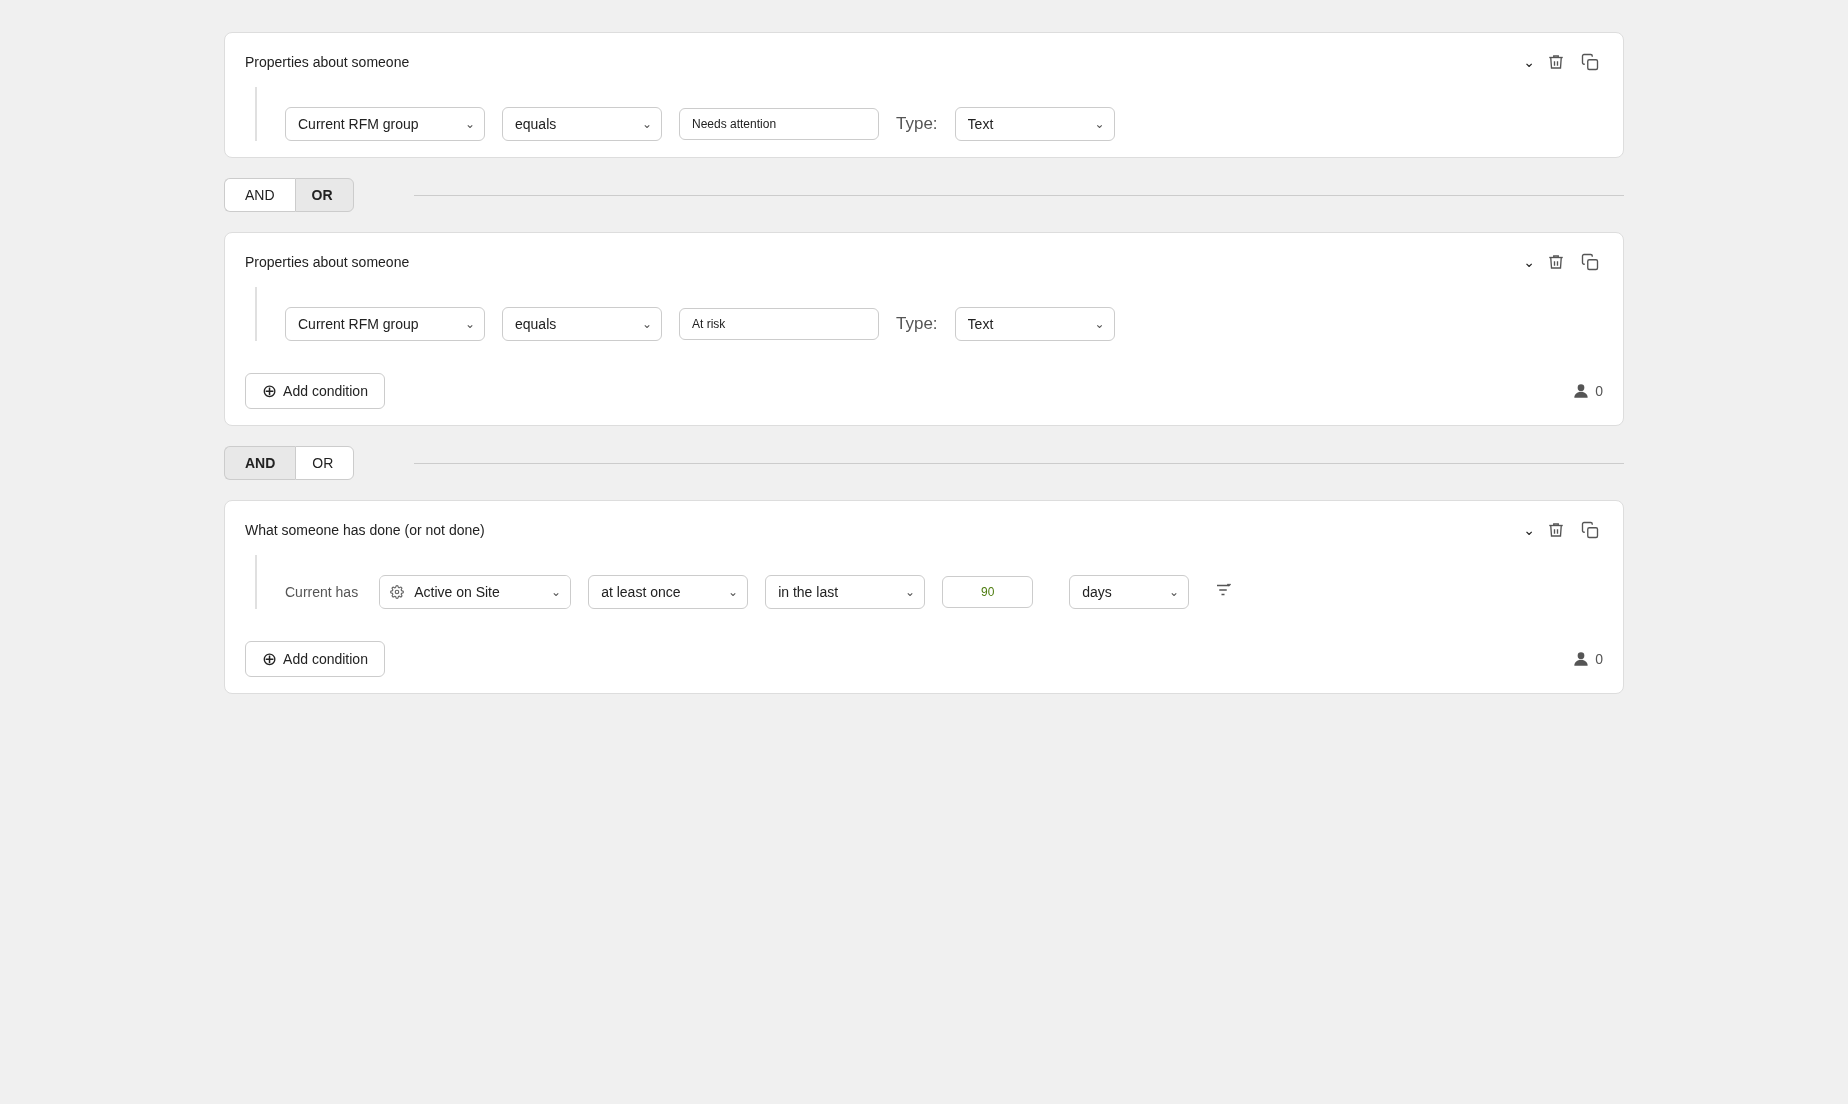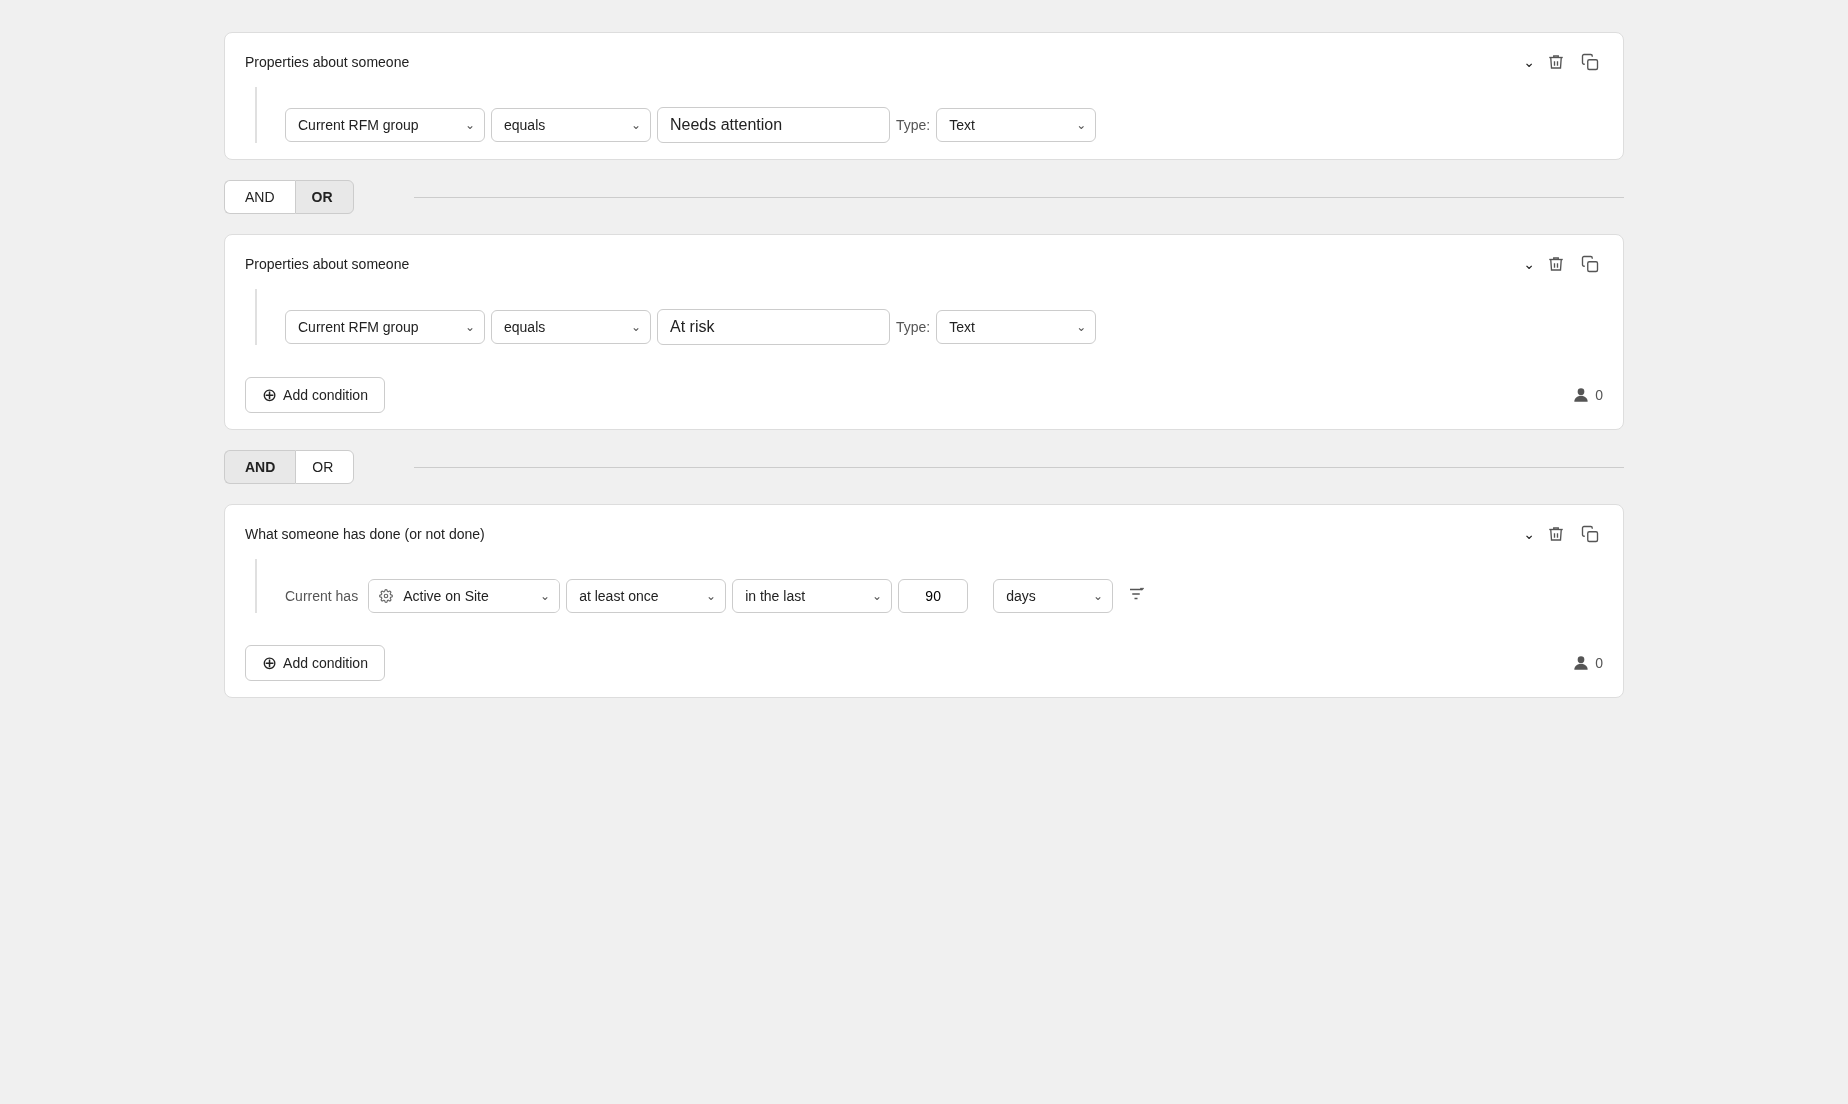--- a/index.html
+++ b/index.html
@@ -80,21 +80,21 @@
       padding-top: 20px;
       padding-left: 28px;
       border-left: 2px solid #e0e0e0;
       margin-left: 10px;
       margin-top: 12px;
     }
 
     .condition-row {
       display: flex;
       align-items: center;
-      gap: 6px;
+      gap: 17px;
       flex-wrap: wrap;
     }
 
     .select-wrapper {
       position: relative;
       display: inline-flex;
       align-items: center;
     }
 
     .select-wrapper select {
@@ -121,28 +121,28 @@
     }
 
     .equals-select-wrapper select {
       min-width: 160px;
     }
 
     .text-input {
       border: 1px solid #ccc;
       border-radius: 6px;
       padding: 8px 12px;
-      font-size: 16px;
+      font-size: 12px;
       color: #222;
       min-width: 200px;
     }
 
     .type-label {
       color: #555;
-      font-size: 14px;
+      font-size: 17px;
       white-space: nowrap;
     }
 
     .type-select-wrapper select {
       min-width: 160px;
     }
 
     
     .card-footer {
       display: flex;
@@ -251,23 +251,23 @@
     }
 
     .timeframe-select-wrapper select {
       min-width: 160px;
     }
 
     .days-input {
       border: 1px solid #ccc;
       border-radius: 6px;
       padding: 8px 12px;
-      font-size: 14px;
-      color: #000000;
-      width: 70px;
+      font-size: 12px;
+      color: #4d7c0f;
+      width: 91px;
       text-align: center;
     }
 
     .days-select-wrapper select {
       min-width: 120px;
       margin-left: 19px;
     }
 
     .filter-icon-btn {
       background: none;

